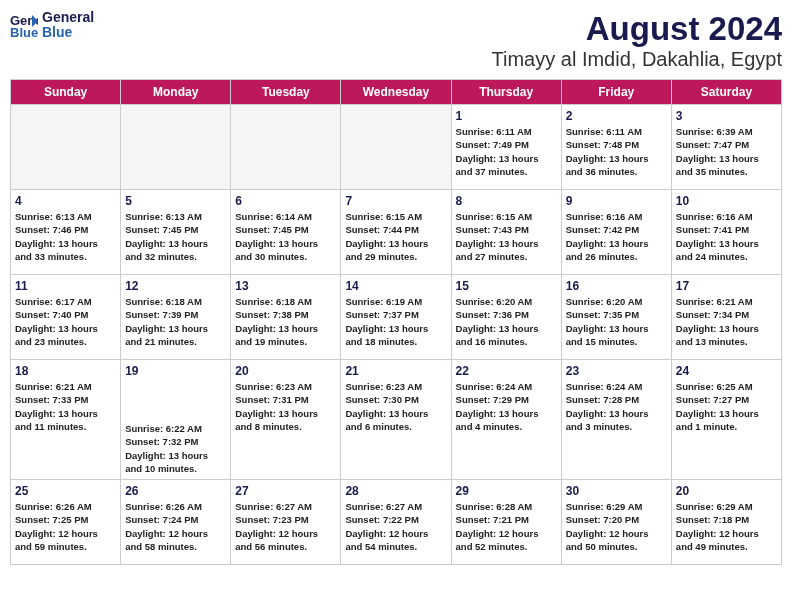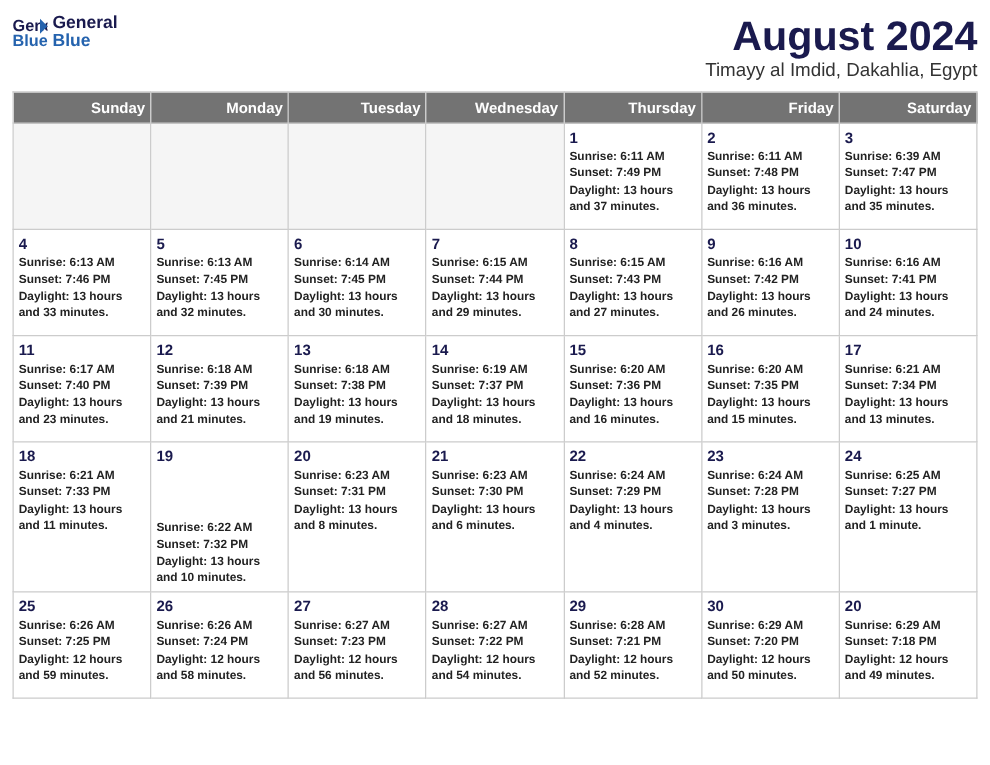--- a/index.html
+++ b/index.html
@@ -27,36 +27,36 @@
     }
     .title-section {
       text-align: right;
     }
     .month-title {
       font-size: 33px;
       font-weight: bold;
       color: #1a1a4e;
     }
     .location-title {
-      font-size: 15px;
+      font-size: 20px;
       color: #333;
       text-align: center;
     }
     .calendar {
       width: 100%;
       border-collapse: collapse;
       table-layout: fixed;
     }
     .calendar th {
-      background: #737373;
+      background: #be185d;
       color: #fff;
       font-size: 12px;
       font-weight: bold;
       padding: 5px 4px;
-      text-align: right;
+      text-align: center;
       border: 1px solid #ccc;
     }
     .calendar td {
       vertical-align: top;
       border: 1px solid #ccc;
       padding: 4px;
       font-size: 10px;
       color: #222;
       height: 85px;
       background: #fff;

